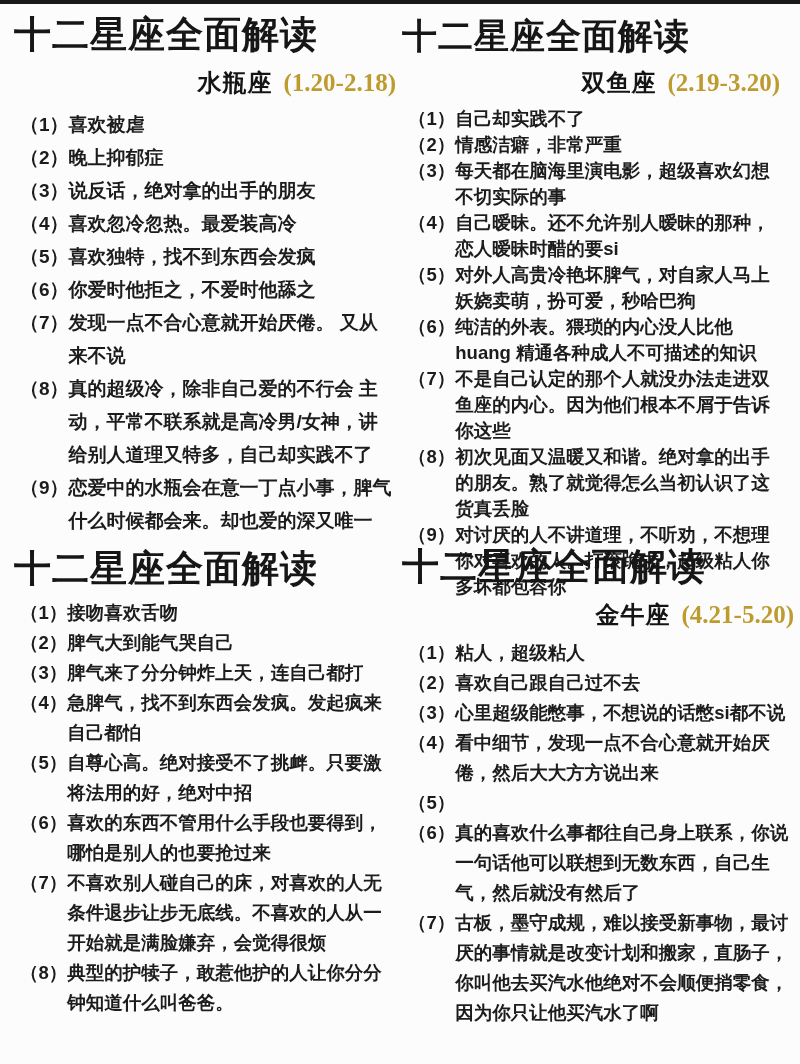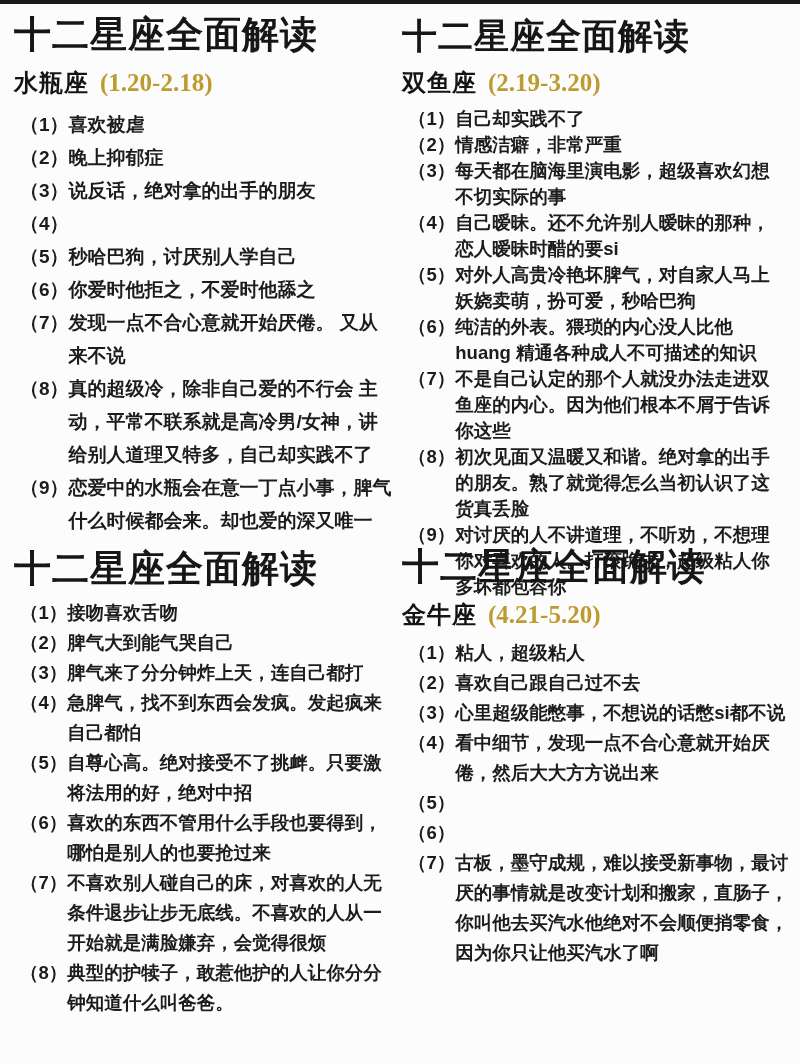--- a/index.html
+++ b/index.html
@@ -33,20 +33,21 @@
   }
   #q1 .main-title { font-size: 35px; line-height: 40px; }
 
   .subtitle {
     margin-top: 12px;
     font-family: "Liberation Serif", serif;
     font-weight: 700;
     font-size: 24px;
     line-height: 30px;
     white-space: nowrap;
+    text-align: right;
   }
   .sign { color: #141414; letter-spacing: 1px; }
   .range { color: var(--gold, #bd9b2f); margin-left: 5px; font-size: 25px; }
 
   .trait-list {
     list-style: none;
     margin: 10px 0 0 0;
     padding: 0 0 0 6px;
     font-weight: 700;
   }
@@ -78,24 +79,25 @@
     <li class="trait-item">
         <span class="num">（2）</span>
         <span class="txt">晚上抑郁症</span>
       </li>
     <li class="trait-item">
         <span class="num">（3）</span>
         <span class="txt">说反话，绝对拿的出手的朋友</span>
       </li>
     <li class="trait-item">
         <span class="num">（4）</span>
-      </li>
-    <li class="trait-item">
-        <span class="num">（5）</span>
-        <span class="txt">秒哈巴狗，讨厌别人学自己</span>
+        <span class="txt">喜欢忽冷忽热。最爱装高冷</span>
+      </li>
+    <li class="trait-item">
+        <span class="num">（5）</span>
+        <span class="txt">喜欢独特，找不到东西会发疯</span>
       </li>
     <li class="trait-item">
         <span class="num">（6）</span>
         <span class="txt">你爱时他拒之，不爱时他舔之</span>
       </li>
     <li class="trait-item">
         <span class="num">（7）</span>
         <span class="txt">发现一点不合心意就开始厌倦。 又从来不说</span>
       </li>
     <li class="trait-item">
@@ -214,19 +216,20 @@
       </li>
     <li class="trait-item">
         <span class="num">（4）</span>
         <span class="txt">看中细节，发现一点不合心意就开始厌倦，然后大大方方说出来</span>
       </li>
     <li class="trait-item">
         <span class="num">（5）</span>
       </li>
     <li class="trait-item">
         <span class="num">（6）</span>
+        <span class="txt">真的喜欢什么事都往自己身上联系，你说一句话他可以联想到无数东西，自己生气，然后就没有然后了</span>
       </li>
     <li class="trait-item">
         <span class="num">（7）</span>
         <span class="txt">古板，墨守成规，难以接受新事物，最讨厌的事情就是改变计划和搬家，直肠子，你叫他去买汽水他绝对不会顺便捎零食，因为你只让他买汽水了啊</span>
       </li>
   </ul>
 </section>
 
 </body></html>

